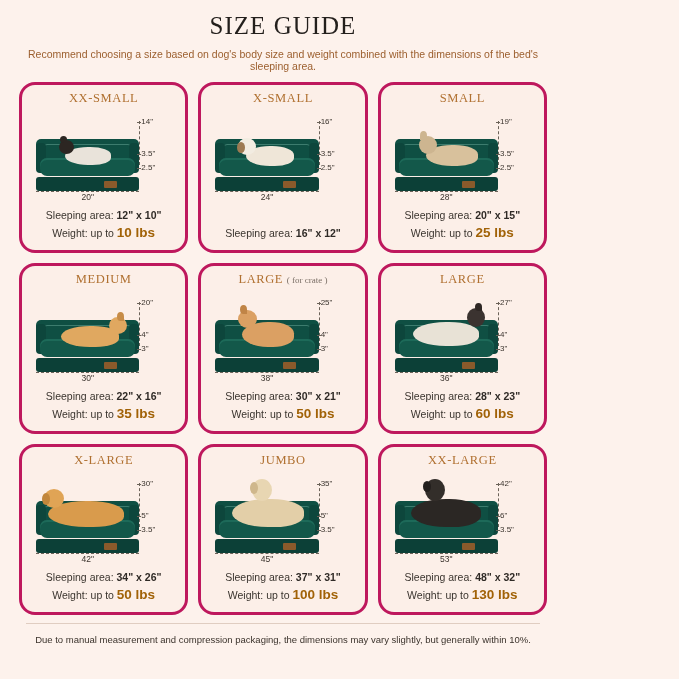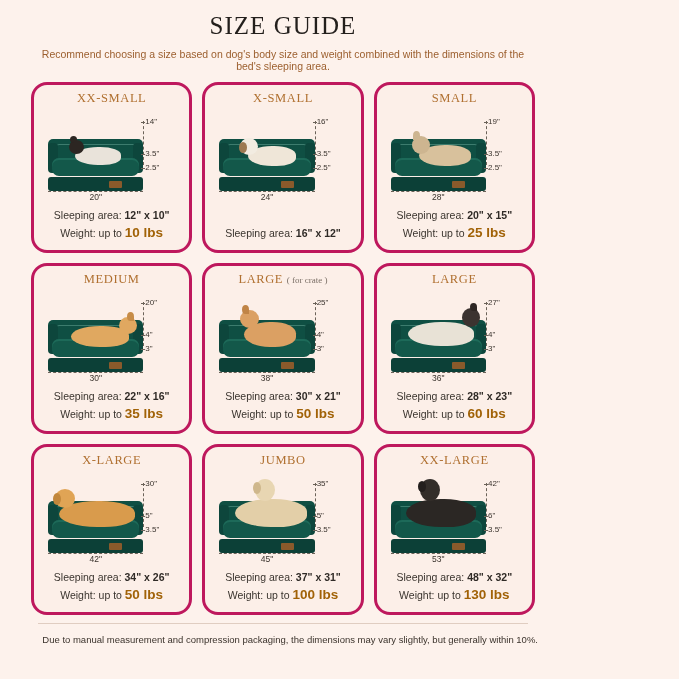--- a/index.html
+++ b/index.html
@@ -7,21 +7,21 @@
   body {
     width: 679px; height: 679px;
     background: #fdf2ec;
     font-family: "Liberation Sans", sans-serif;
     color: #2f2a26;
     overflow: hidden;
   }
   .page {
     width: 566px; height: 679px;
     position: relative;
-    padding: 0 28px;
+    padding: 0 16px;
   }
   .title {
     text-align: center;
     font-family: "Liberation Serif", serif;
     font-size: 25px;
     letter-spacing: 1px;
     color: #231f1c;
     padding-top: 12px;
     font-weight: normal;
   }
@@ -178,21 +178,21 @@
     margin-top: auto;
     text-align: center;
     font-size: 10.5px;
     line-height: 17px;
     color: #2f2a26;
   }
   .specs .lbl { color: #3a342e; }
   .specs .val { font-weight: bold; }
   .specs .wt { color: #a16207; font-weight: bold; font-size: 13.5px; }
   .footnote {
-    text-align: right;
+    text-align: center;
     font-size: 9.5px;
     color: #3b332c;
     margin-top: 10px;
   }
   .rule {
     border: none;
     border-top: 1px solid #e0cdc1;
     margin: 8px 10px 6px 10px;
   }
 </style>

